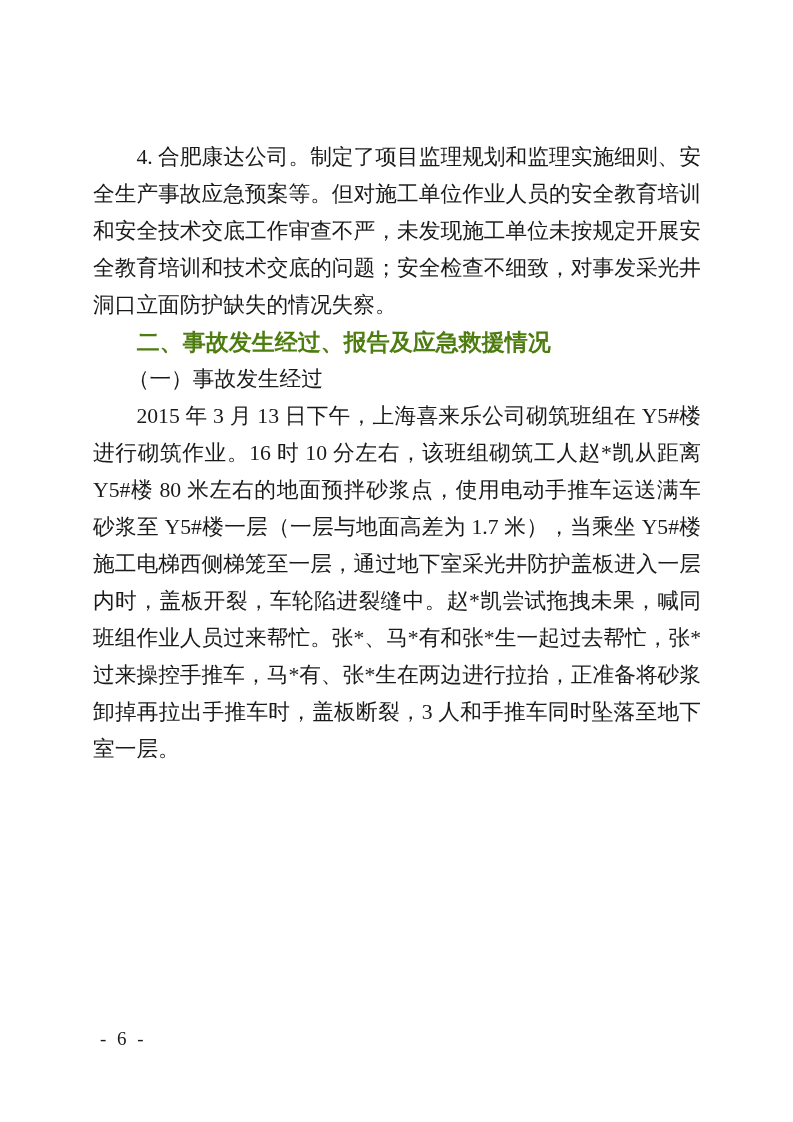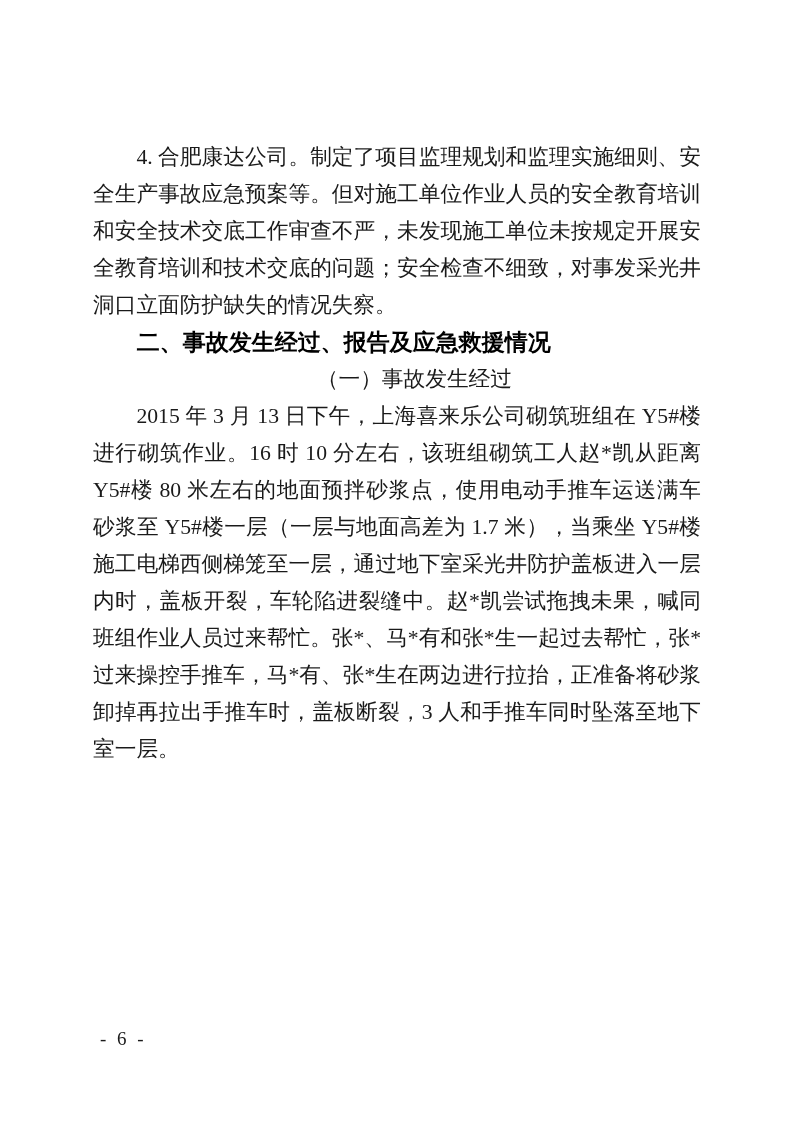--- a/index.html
+++ b/index.html
@@ -34,29 +34,29 @@
     letter-spacing: 0;
   }
   .section-heading {
     margin: 0;
     font-family: "Liberation Sans", sans-serif;
     font-weight: 700;
     font-size: 23px;
     line-height: 37px;
     text-indent: 1.9em;
     text-align: left;
-    color: #000000;
+    color: #4d7c0f;
   }
   .subsection-heading {
     margin: 0;
     font-weight: 400;
     font-size: 21.7px;
     line-height: 37px;
     text-indent: 1.6em;
-    text-align: center;
+    text-align: left;
   }
   .page-number {
     position: absolute;
     left: 100px;
     top: 1027px;
     font-size: 19px;
     line-height: 24px;
     letter-spacing: 3px;
     color: #1a1a1a;
     font-family: "Liberation Serif", serif;

